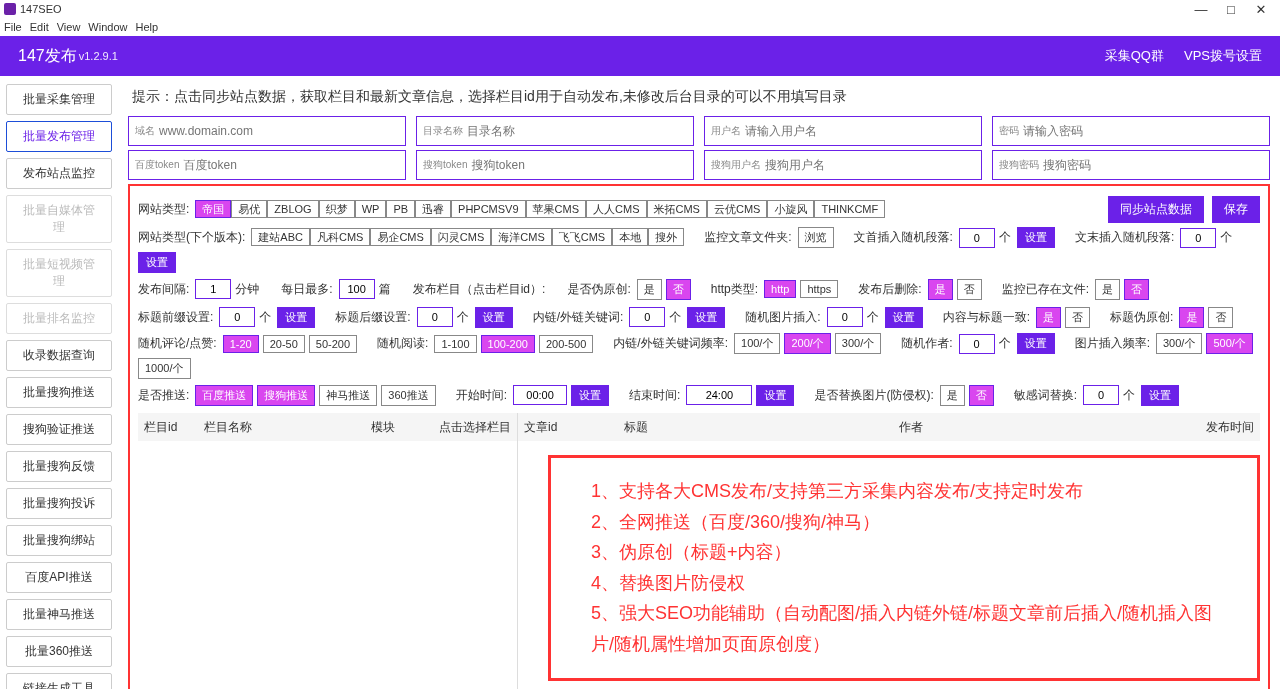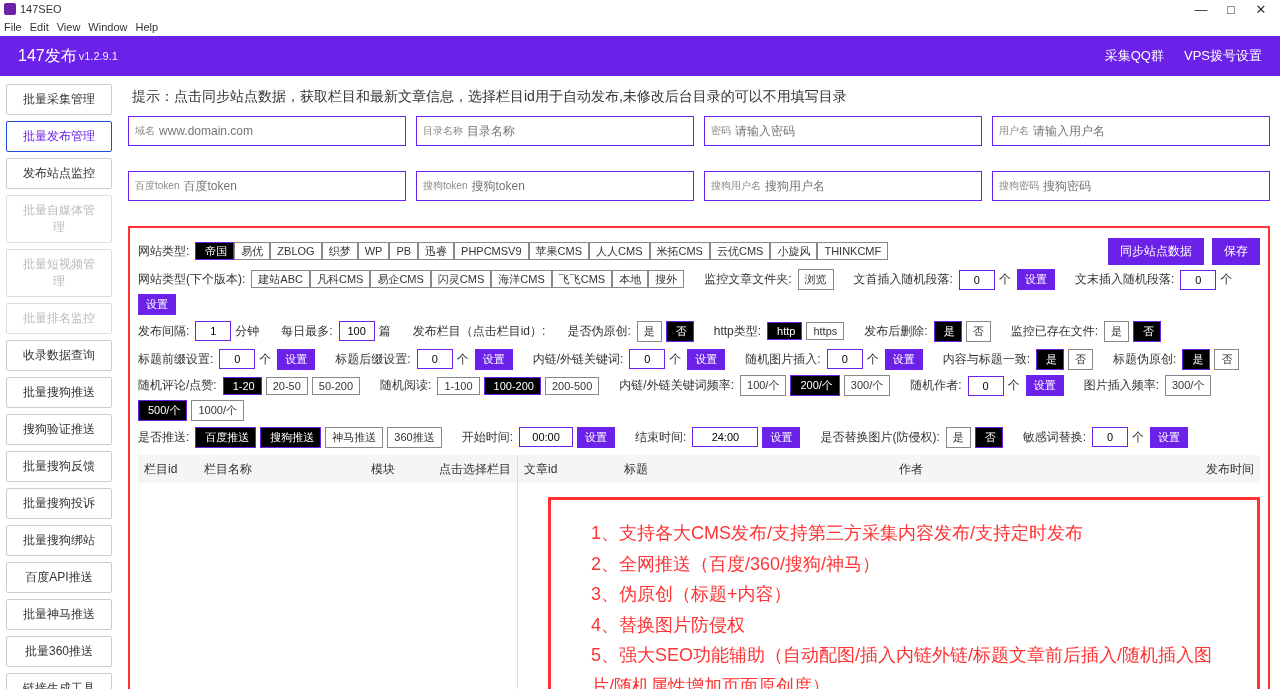--- a/index.html
+++ b/index.html
@@ -15,29 +15,29 @@
 .header .ver { font-size: 11px; margin-left: 2px; opacity: 0.9; }
 .header .right { margin-left: auto; display: flex; gap: 20px; font-size: 13px; }
 .header .right span { cursor: pointer; }
 .body { display: flex; }
 .sidebar { width: 118px; padding: 8px 6px; display: flex; flex-direction: column; gap: 6px; }
 .sidebar .item { border: 1px solid #ccc; border-radius: 2px; padding: 6px 12px; text-align: center; font-size: 12px; cursor: pointer; background: #fff; }
 .sidebar .item.active { border: 1px solid #1d4ed8; color: #6b21e8; }
 .sidebar .item.disabled { color: #bbb; border-color: #ddd; }
 .main { flex: 1; padding: 6px 10px 0 10px; }
 .hint { font-size: 14px; padding: 6px 0 10px 4px; }
-.inputs-row { display: flex; gap: 10px; margin-bottom: 25px; }
+.inputs-row { display: flex; gap: 10px; margin-bottom: 4px; }
 .inp-wrap { flex: 1; border: 1px solid #6b21e8; display: flex; align-items: center; height: 30px; padding: 0 6px; }
 .inp-wrap .lbl { font-size: 10px; color: #888; margin-right: 4px; white-space: nowrap; }
 .inp-wrap input { border: none; outline: none; flex: 1; font-size: 12px; }
 .config { border: 2px solid #f33; padding: 6px 8px 8px 8px; }
 .cfg-row { display: flex; align-items: center; flex-wrap: wrap; gap: 4px; margin: 4px 0; min-height: 24px; }
 .cfg-label { font-size: 12px; margin-right: 2px; white-space: nowrap; }
 .opt { border: 1px solid #888; padding: 2px 6px; font-size: 11px; cursor: pointer; background: #fff; white-space: nowrap; }
-.opt.sel { background: #000000; color: #fff; border-color: #6b21e8; padding-left: 9px; }
+.opt.sel { background: #d946ef; color: #fff; border-color: #6b21e8; }
 .num-inp { border: 1px solid #6b21e8; width: 36px; height: 20px; font-size: 11px; text-align: center; }
 .btn { background: #6b21e8; color: #fff; border: none; padding: 3px 8px; font-size: 11px; cursor: pointer; }
 .btn.big { padding: 5px 12px; font-size: 12px; }
 .right-btns { margin-left: auto; display: flex; gap: 8px; }
 .tables { display: flex; margin-top: 6px; }
 .table { }
 .table.left { width: 380px; border-right: 1px solid #ddd; }
 .table.right { flex: 1; }
 .thead { display: flex; background: #f5f5f5; height: 28px; align-items: center; font-size: 12px; padding: 0 6px; }
 .thead .col { flex: 1; }
@@ -104,26 +104,26 @@
     <div class="inputs-row" id="inputs-row1">
         <div class="inp-wrap">
           <span class="lbl">域名</span>
           <input placeholder="www.domain.com" style="">
         </div>
         <div class="inp-wrap">
           <span class="lbl">目录名称</span>
           <input placeholder="目录名称" style="">
         </div>
         <div class="inp-wrap">
+          <span class="lbl">用户名</span>
+          <input placeholder="请输入用户名" style="">
+        </div>
+        <div class="inp-wrap">
           <span class="lbl">密码</span>
           <input placeholder="请输入密码" style="">
-        </div>
-        <div class="inp-wrap">
-          <span class="lbl">用户名</span>
-          <input placeholder="请输入用户名" style="">
         </div>
       </div>
     <div class="inputs-row" id="inputs-row2">
         <div class="inp-wrap">
           <span class="lbl">百度token</span>
           <input placeholder="百度token" style="">
         </div>
         <div class="inp-wrap">
           <span class="lbl">搜狗token</span>
           <input placeholder="搜狗token" style="">

